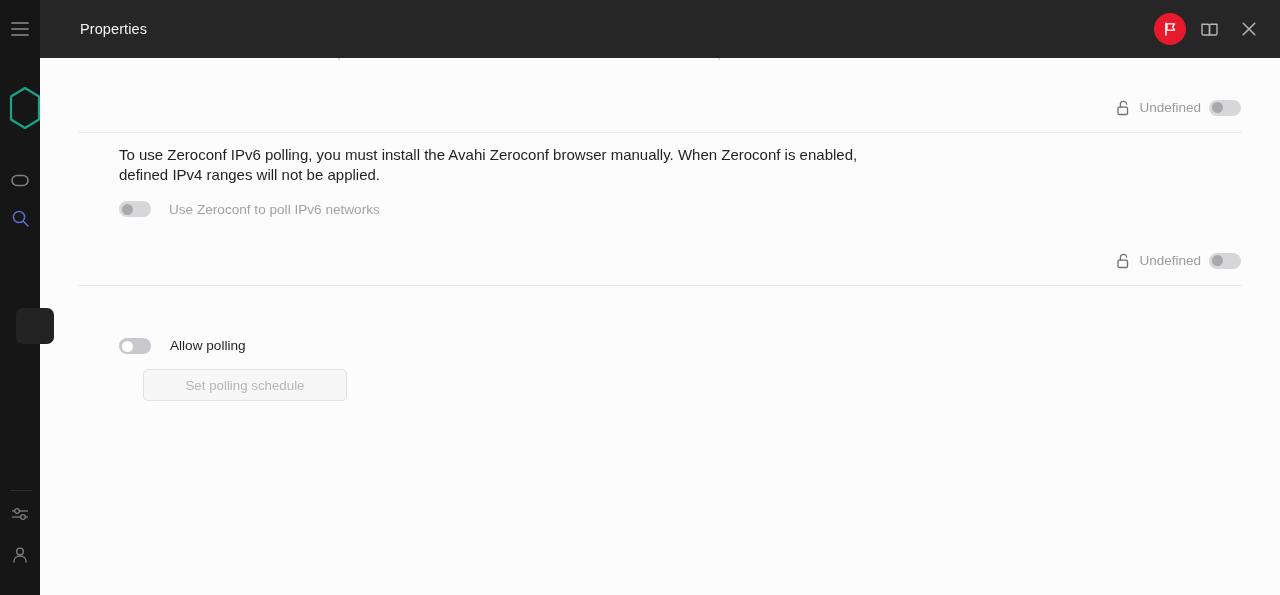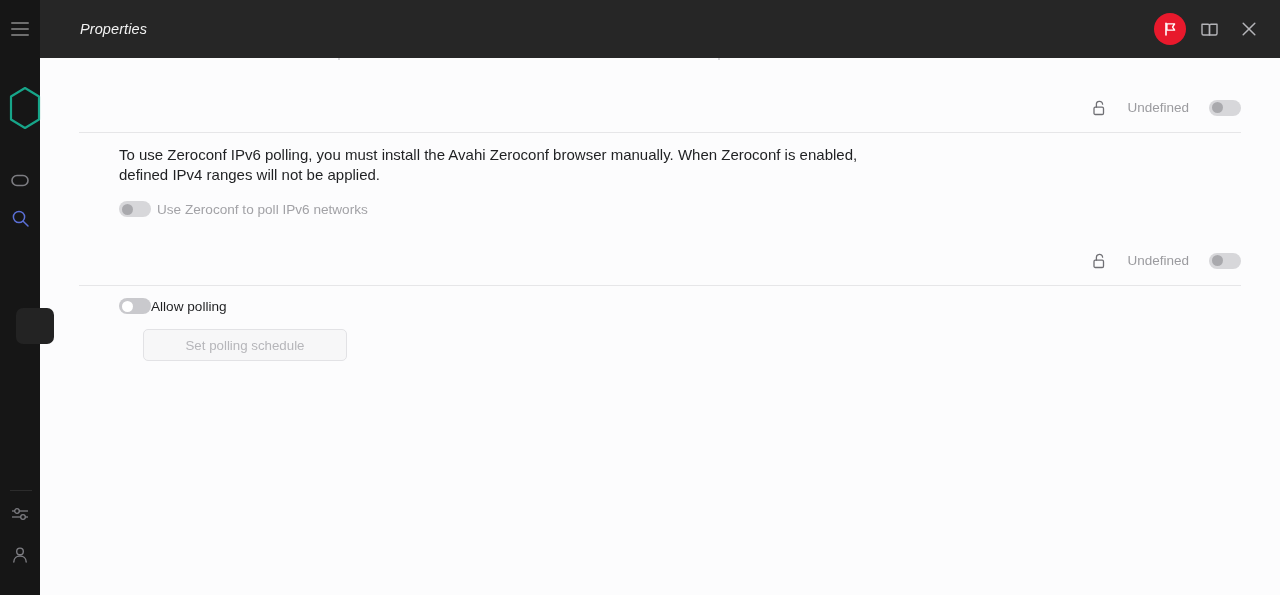--- a/index.html
+++ b/index.html
@@ -77,21 +77,20 @@
 
   
   .header {
     position: absolute;
     left: 40px; top: 0;
     width: 1240px; height: 58px;
     background: #262626;
     display: flex;
     align-items: center;
     z-index: 4;
-    font-style: italic;
   }
   .header-title {
     margin-left: 40px;
     color: #f2f2f2;
     font-size: 14.5px;
     letter-spacing: .1px;
     white-space: nowrap;
   }
   .header-actions {
     margin-left: auto;
@@ -130,21 +129,21 @@
     left: 39px;
     width: 1162px;
   }
 
   .undef-row {
     height: 50px;
     display: flex;
     align-items: center;
     justify-content: flex-end;
     border-bottom: 1px solid #e6e6e8;
-    gap: 20px;
+    gap: 8px;
   }
   .undef-label {
     color: #9b9b9f;
     font-size: 13.5px;
   }
 
   .toggle {
     position: relative;
     width: 32px; height: 16px;
     border-radius: 8px;
@@ -171,36 +170,36 @@
   }
   .zc-text {
     color: #1f2022;
     font-size: 15px;
     line-height: 20px;
     max-width: 745px;
   }
   .zc-toggle-row {
     display: flex;
     align-items: center;
-    gap: 6px;
+    gap: 18px;
     margin-top: 16px;
   }
   .zc-toggle-label {
     color: #a2a2a6;
     font-size: 13.6px;
   }
 
   .poll-block {
     position: absolute;
     left: 79px; top: 240px;
   }
   .poll-toggle-row {
     display: flex;
-    align-items: center;
-    gap: 0;
+    gap: 19px;
+    margin-top: 40px;
   }
   .poll-label {
     color: #1f2022;
     font-size: 13.6px;
   }
   .sched-btn {
     margin-top: 15px;
     margin-left: 24px;
     width: 204px; height: 32px;
     border: 1px solid #e2e2e5;

